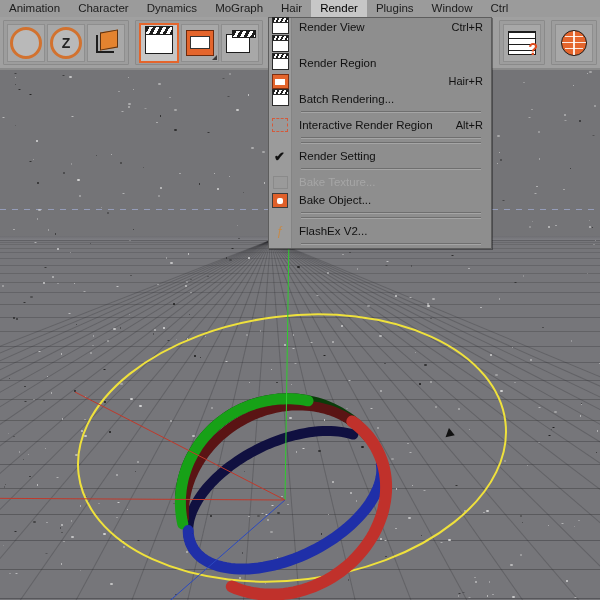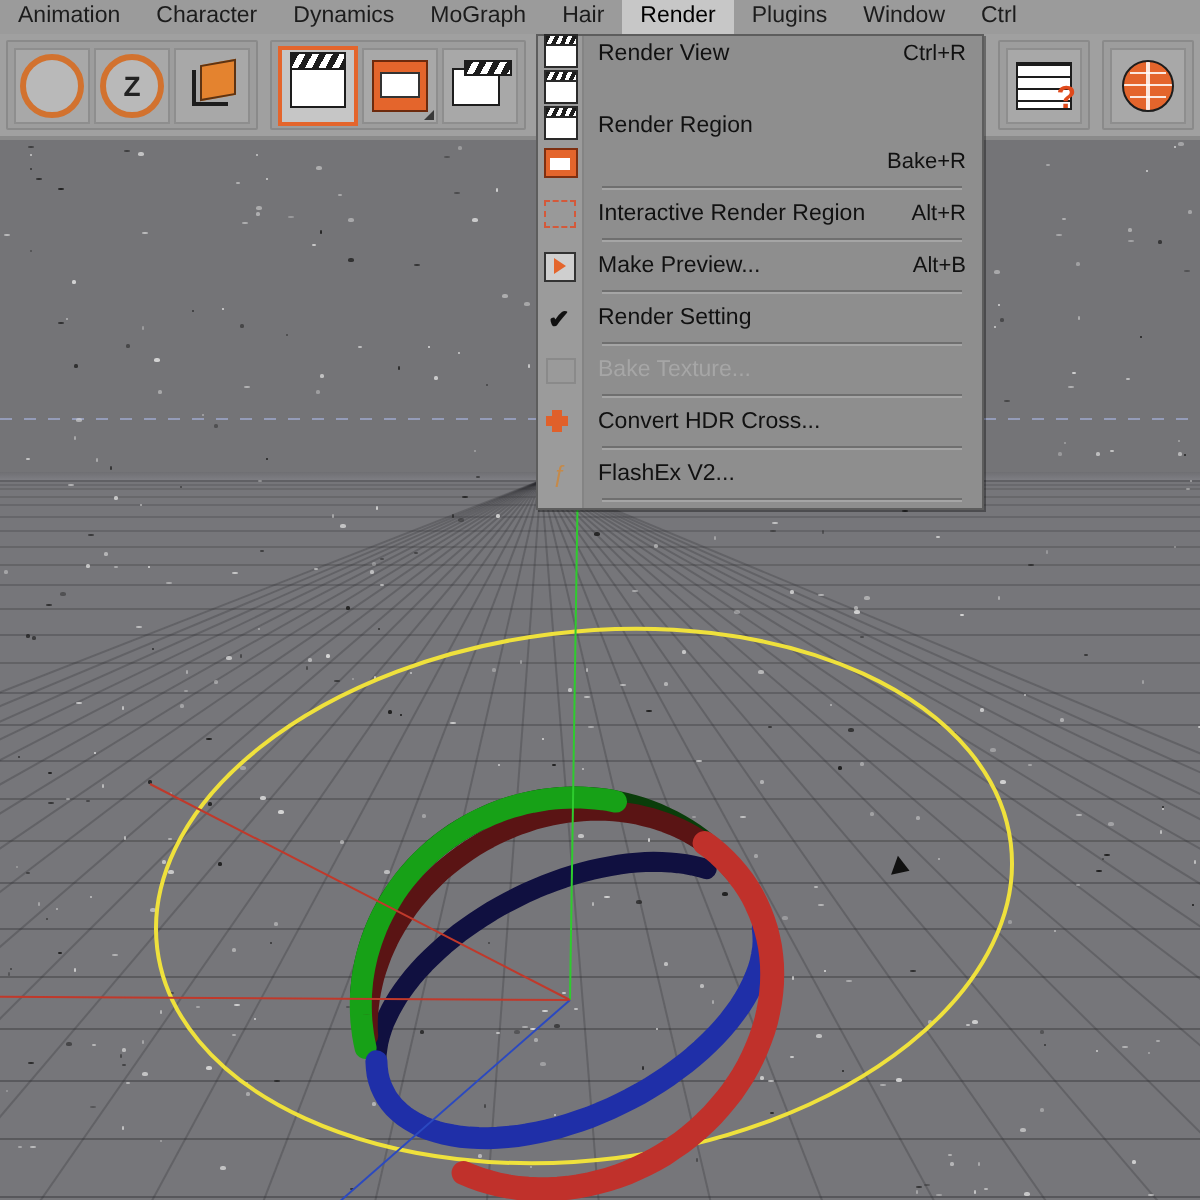--- a/index.html
+++ b/index.html
@@ -708,63 +708,59 @@
       <div class="mrow">
         <span class="ic">
           <span class="clap"></span>
         </span>
         <span class="lab">Render Region</span>
       </div>
       <div class="mrow">
         <span class="ic">
           <span class="boxred"></span>
         </span>
-        <span class="acc">Bake+R</span>
+        <span class="acc">Hair+R</span>
+      </div>
+      <div class="mrow">
+        <span class="ic">
+          <span class="clap"></span>
+        </span>
+        <span class="lab">Batch Rendering...</span>
       </div>
       <div class="msep"></div>
       <div class="mrow">
         <span class="ic">
           <span class="dotted"></span>
         </span>
         <span class="lab">Interactive Render Region</span>
         <span class="acc">Alt+R</span>
       </div>
       <div class="msep"></div>
-      <div class="mrow">
-        <span class="ic">
-          <span class="playb"></span>
-        </span>
-        <span class="lab">Make Preview...</span>
-        <span class="acc">Alt+B</span>
-      </div>
       <div class="msep"></div>
       <div class="mrow">
         <span class="check">✔</span>
         <span class="lab">Render Setting</span>
       </div>
       <div class="msep"></div>
       <div class="mrow disabled">
         <span class="ic">
           <span class="greyic"></span>
         </span>
         <span class="lab">Bake Texture...</span>
       </div>
+      <div class="mrow">
+        <span class="ic">
+          <span class="bakeobj"></span>
+        </span>
+        <span class="lab">Bake Object...</span>
+      </div>
+      <div class="msep"></div>
       <div class="msep"></div>
       <div class="mrow">
         <span class="ic">
-          <span class="hdrx">
-            <i style="left:3px;top:0;width:5px;height:11px"></i>
-            <i style="left:0;top:3px;width:11px;height:5px"></i>
-          </span>
-        </span>
-        <span class="lab">Convert HDR Cross...</span>
-      </div>
-      <div class="msep"></div>
-      <div class="mrow">
-        <span class="ic">
           <span class="wrench">ƒ</span>
         </span>
         <span class="lab">FlashEx V2...</span>
       </div>
       <div class="msep"></div>
     </div>
 
 </div>
 
 </body></html>

